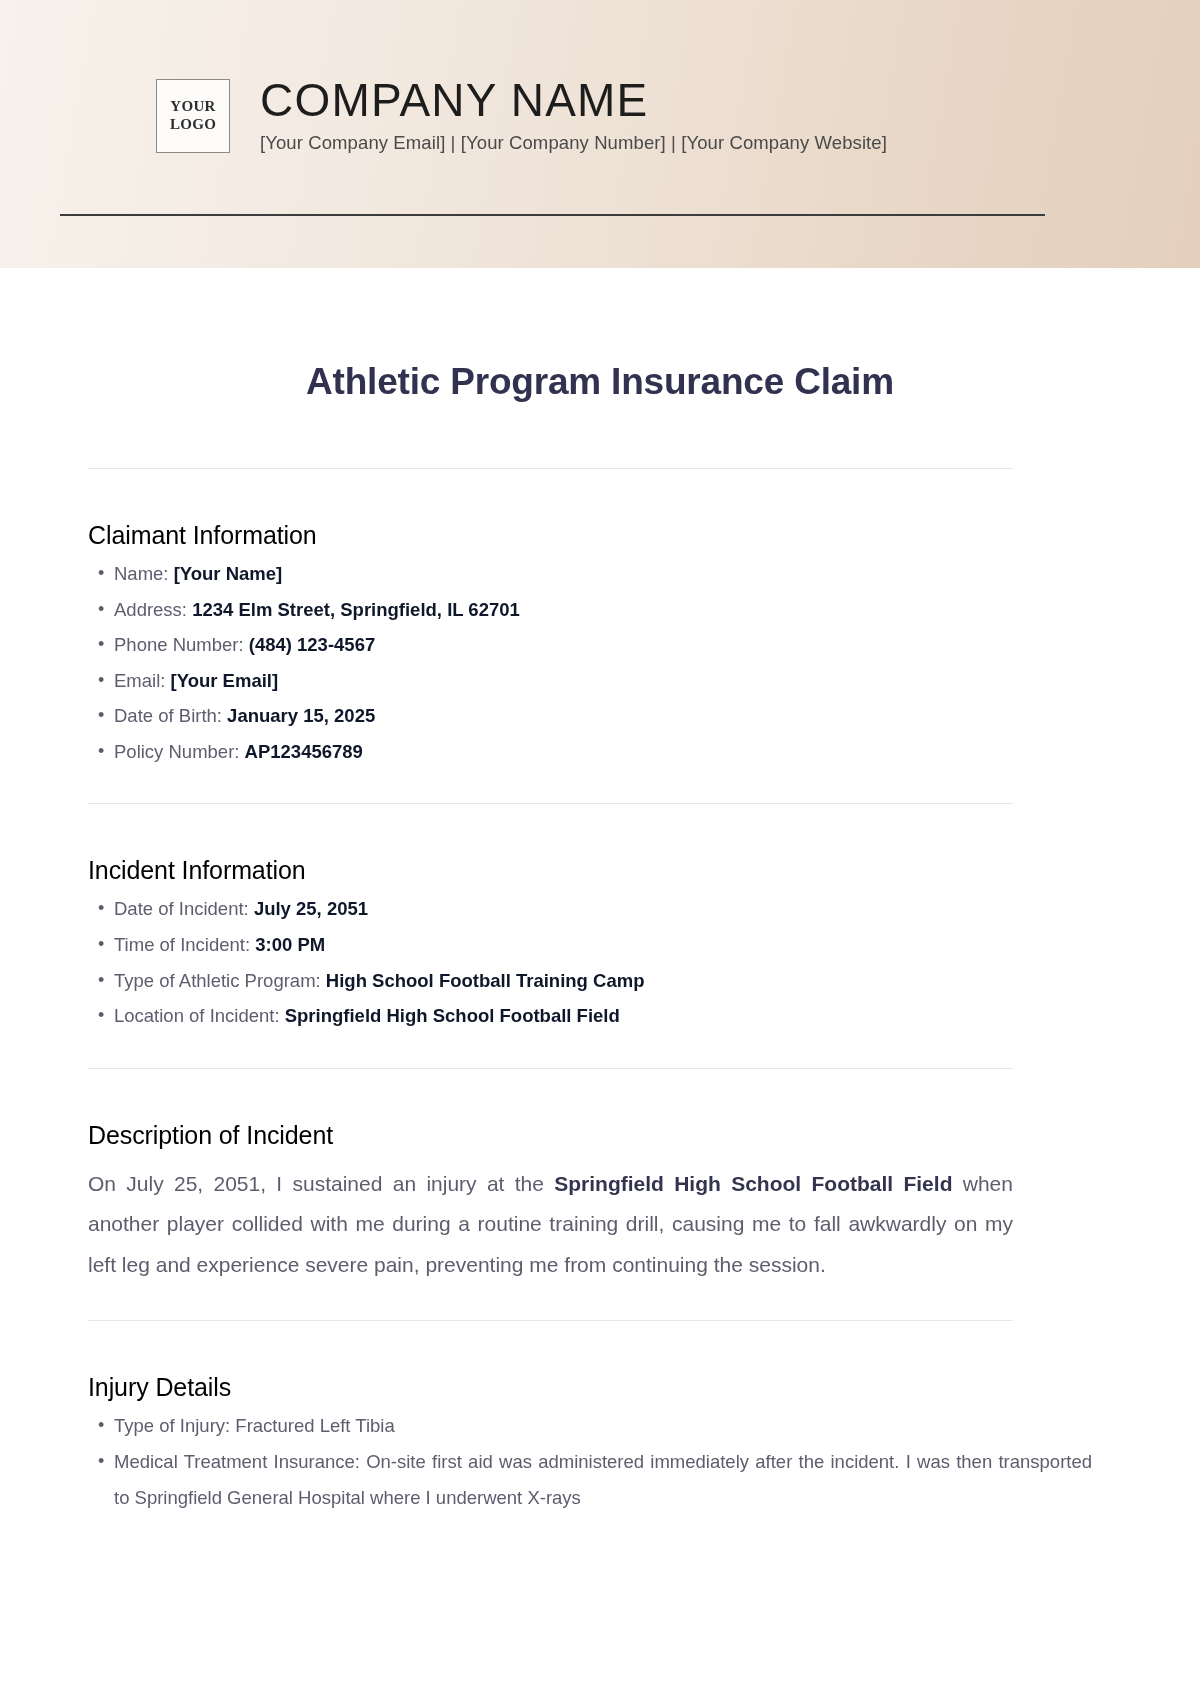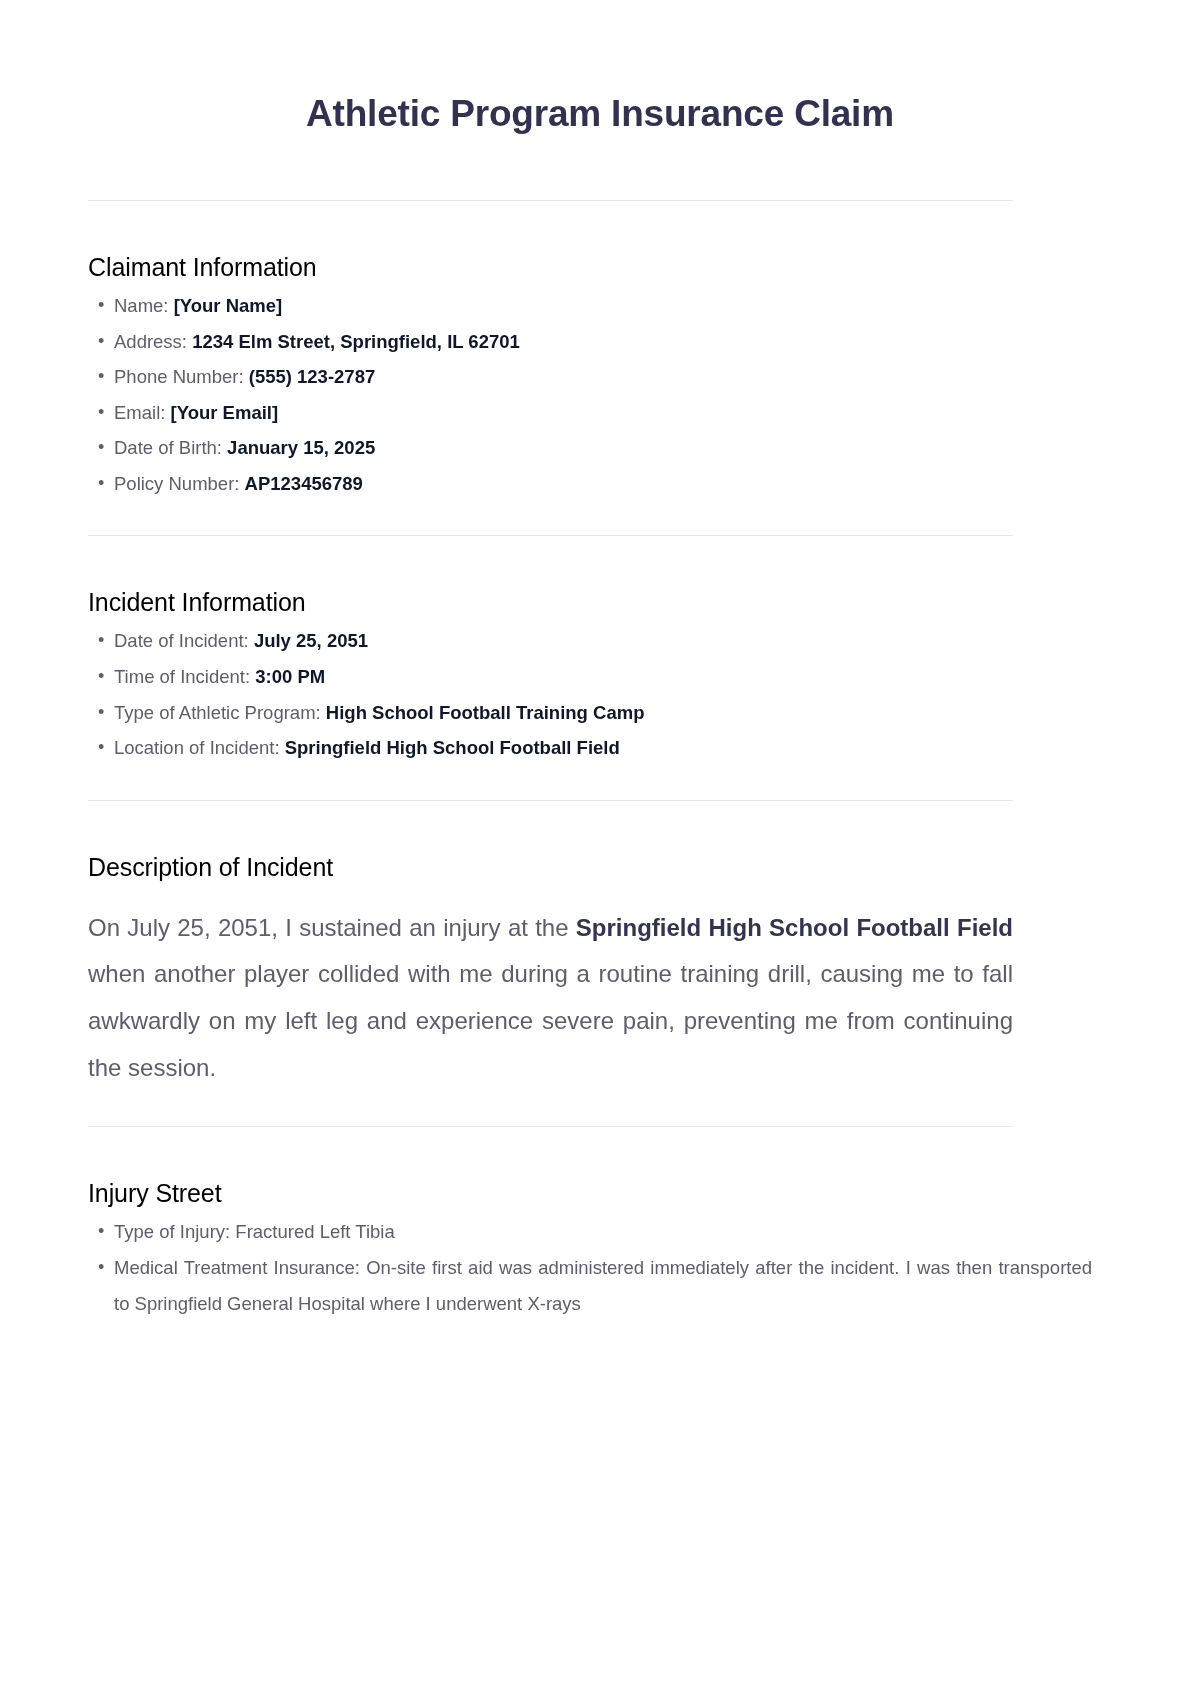--- a/index.html
+++ b/index.html
@@ -167,50 +167,66 @@
   }
 
   
   ul.bullets.justify > li {
     text-align: justify;
     padding-right: 20px;
     line-height: 1.95;
   }
 
   .para {
-    font-size: 24px;
+    font-size: 21px;
     line-height: 1.95;
     color: #5d5d6e;
     text-align: justify;
-    margin-top: 23px;
+    margin-top: 14px;
     width: 925px;
   }
   .para b { font-weight: 700; color: #343450; }
 
   .sp-after-list { height: 34px; }
   .sp-after-para { height: 34px; }
 </style>
 </head>
 <body>
 
 <div class="page">
 
+  <div class="letterhead">
+    <div class="letterhead-inner">
+
+      <div class="logo-box">
+        <div class="logo-line">YOUR</div>
+        <div class="logo-line">LOGO</div>
+      </div>
+
+      <div class="brand">
+        <div class="company-name">COMPANY NAME</div>
+        <div class="company-contact">[Your Company Email] | [Your Company Number] | [Your Company Website]</div>
+      </div>
+
+    </div>
+    <div class="header-rule"></div>
+  </div>
 
   <div class="content">
 
     <div class="doc-title">Athletic Program Insurance Claim</div>
 
     <div class="divider d1"></div>
 
     <div class="section">
       <div class="section-heading">Claimant Information</div>
       <ul class="bullets plain">
         <li><span>Name:</span> <b>[Your Name]</b></li>
         <li><span>Address:</span> <b>1234 Elm Street, Springfield, IL 62701</b></li>
-        <li><span>Phone Number:</span> <b>(555) 123-2787</b></li>
+        <li><span>Phone Number:</span> <b>(484) 123-4567</b></li>
         <li><span>Email:</span> <b>[Your Email]</b></li>
         <li><span>Date of Birth:</span> <b>January 15, 2025</b></li>
         <li><span>Policy Number:</span> <b>AP123456789</b></li>
       </ul>
     </div>
 
     <div class="sp-after-list"></div>
     <div class="divider"></div>
 
     <div class="section">
@@ -228,21 +244,21 @@
 
     <div class="section">
       <div class="section-heading">Description of Incident</div>
       <p class="para"><span>On July 25, 2051, I sustained an injury at the </span><b>Springfield High School Football Field</b><span> when another player collided with me during a routine training drill, causing me to fall awkwardly on my left leg and experience severe pain, preventing me from continuing the session.</span></p>
     </div>
 
     <div class="sp-after-para"></div>
     <div class="divider"></div>
 
     <div class="section">
-      <div class="section-heading">Injury Street</div>
+      <div class="section-heading">Injury Details</div>
       <ul class="bullets justify">
         <li><span>Type of Injury:</span> <span>Fractured Left Tibia</span></li>
         <li><span>Medical Treatment Insurance:</span> <span>On-site first aid was administered immediately after the incident. I was then transported to Springfield General Hospital where I underwent X-rays</span></li>
       </ul>
     </div>
 
   </div>
 </div>
 
 </body></html>

